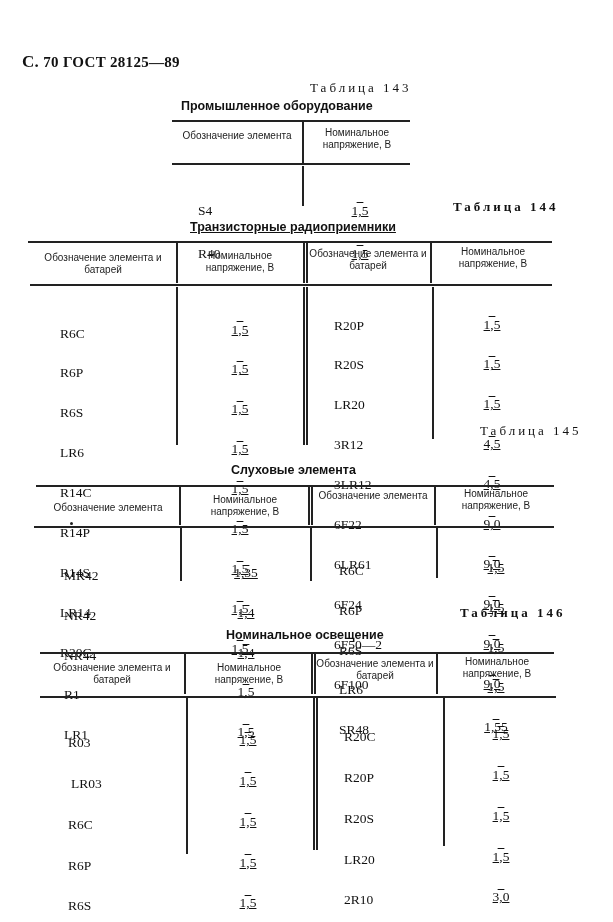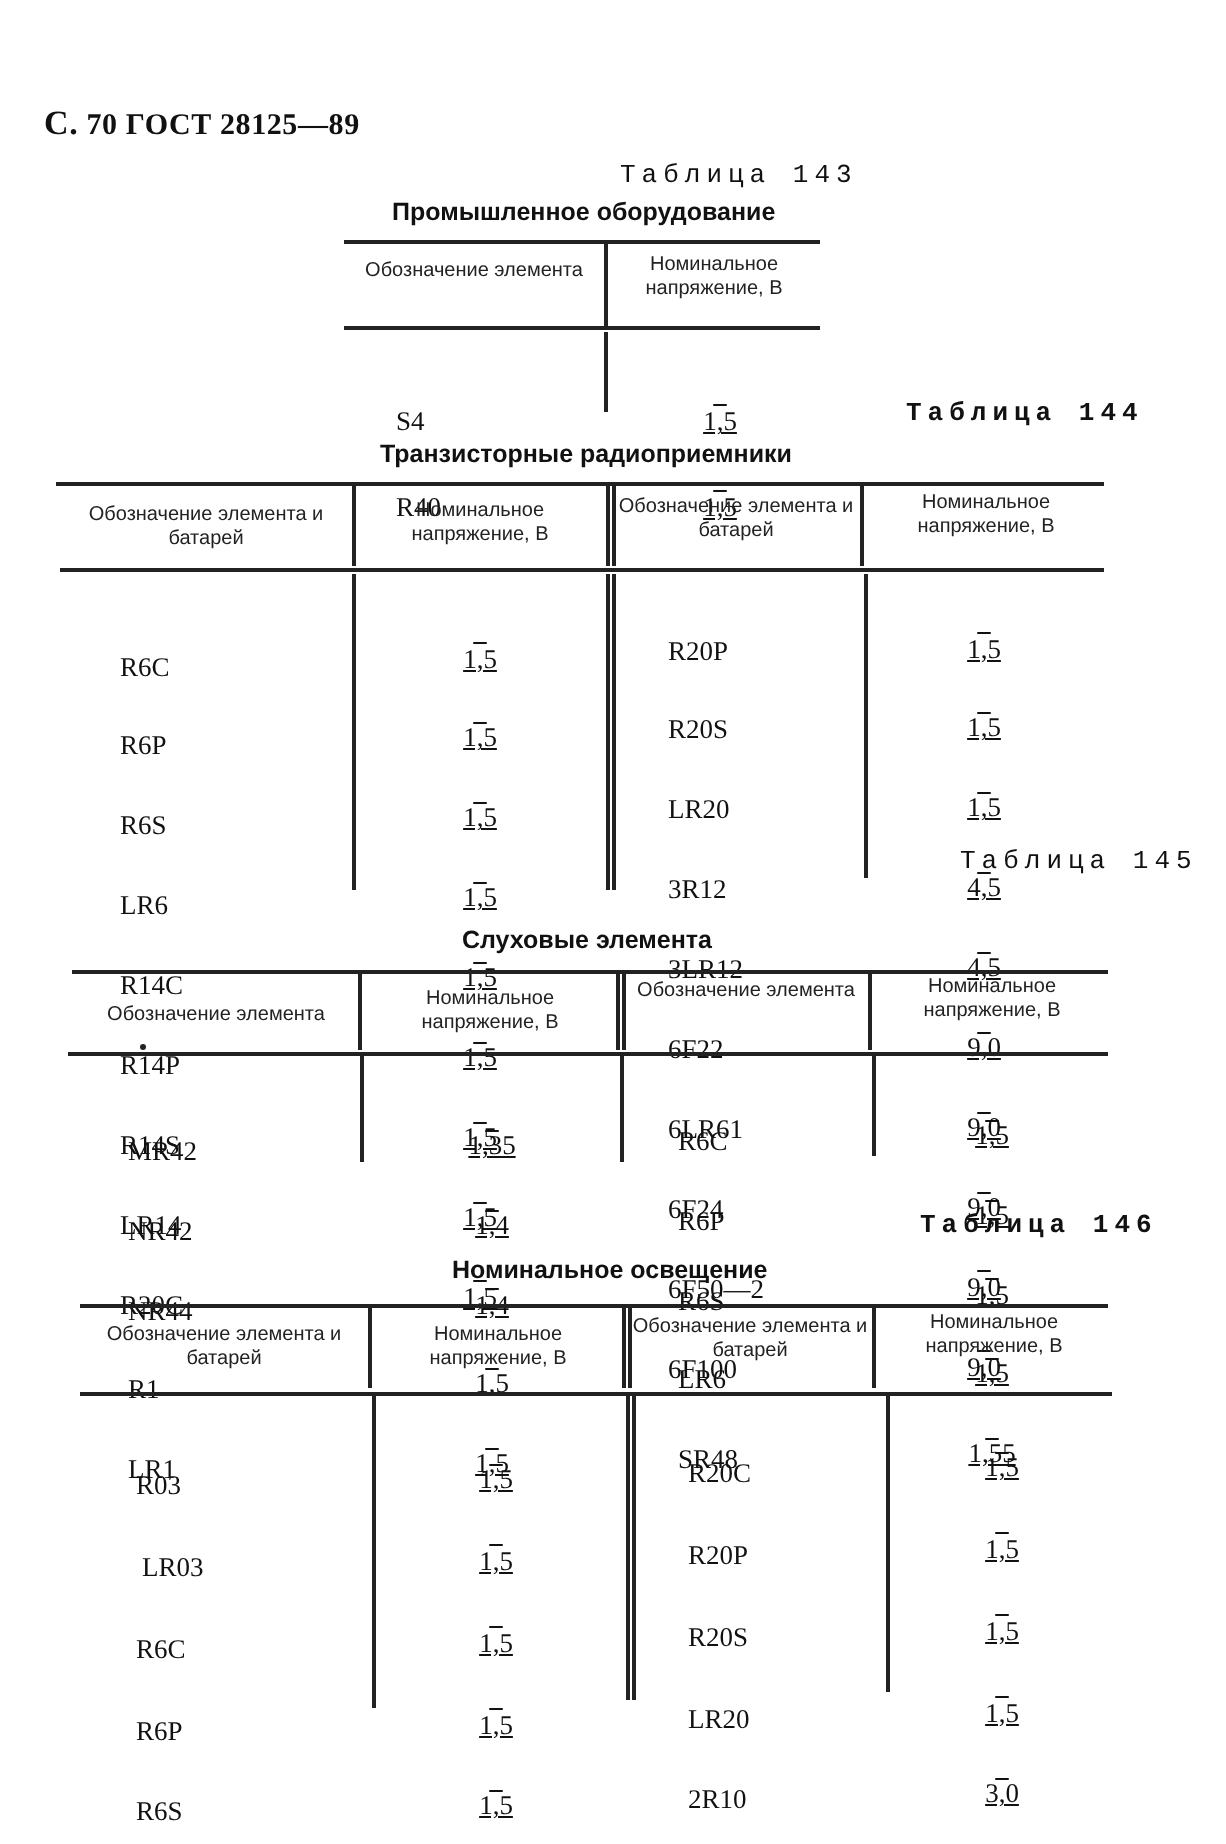--- a/index.html
+++ b/index.html
@@ -1,59 +1,59 @@
 <!DOCTYPE html>
 <html><head>
 <meta charset="utf-8">
 <style>
   html, body { margin:0; padding:0; background:#ffffff; }
   body { width:613px; height:922px; position:relative; overflow:hidden;
          font-family:"Liberation Serif", serif; color:#111; }
   .abs { position:absolute;text-align:center; }
   .page-header { left:22px; top:52px; font-size:15px; font-weight:bold; letter-spacing:0.3px; }
   .page-header .c { font-size:17px; }
-  .tlabel { font-family:Liberation Mono, monospace; font-size:13px; letter-spacing:3px; }
+  .tlabel { font-family:Liberation Serif, serif; font-size:13px; letter-spacing:3px; }
   .ttitle { font-family:"Liberation Sans", sans-serif; font-weight:bold; font-size:12.5px; }
   .hline { position:absolute; height:2px; background:#222; }
   .hline.thin { height:1.5px; }
   .vline { position:absolute; width:1.5px; background:#222; }
   .hdr { position:absolute; font-family:"Liberation Sans", sans-serif; font-size:10px;
          text-align:center; line-height:12px; color:#222; }
   .col { position:absolute; font-family:"Liberation Serif", serif; font-size:13.5px; line-height:14.2px; white-space:pre; }
   .col.center { text-align:center;text-decoration:underline; }
   .row { display:block; }
 </style>
 </head>
 <body>
 
 <div class="abs page-header">
   <span class="c">С.</span>
   <span>70</span>
   <span>ГОСТ 28125—89</span>
 </div>
 
 <div class="abs tlabel" style="left:310px; top:80px;">Таблица 143</div>
-<div class="abs ttitle" style="left:196px; top:99px;">Промышленное оборудование</div>
+<div class="abs ttitle" style="left:181px; top:99px;">Промышленное оборудование</div>
 <div class="hline" style="left:172px; top:120px; width:238px;"></div>
 <div class="vline" style="left:302px; top:121px; height:42px;"></div>
 <div class="hdr" style="left:172px; top:130px; width:130px;">Обозначение элемента</div>
 <div class="hdr" style="left:304px; top:127px; width:106px;">Номинальное напряжение, В</div>
 <div class="hline thin" style="left:172px; top:163px; width:238px;"></div>
 <div class="vline" style="left:302px; top:166px; height:40px;"></div>
 <div class="col" style="left:198px; top:176px;">
   <span class="row">S4</span>
   <span class="row">R40</span>
 </div>
 <div class="col center" style="left:340px; top:176px; width:40px;">
   <span class="row">1,5</span>
   <span class="row">1,5</span>
 </div>
 
 <div class="abs tlabel" style="left:453px; top:199px; font-weight:bold;">Таблица 144</div>
-<div class="abs ttitle" style="left:190px; top:220px;">Транзисторные радиоприемники</div>
+<div class="abs ttitle" style="left:190px; top:220px;text-decoration:underline;">Транзисторные радиоприемники</div>
 <div class="hline" style="left:28px; top:241px; width:524px;"></div>
 <div class="vline" style="left:176px; top:243px; height:40px;"></div>
 <div class="vline" style="left:303px; top:243px; height:40px;"></div>
 <div class="vline" style="left:306px; top:243px; height:40px;"></div>
 <div class="vline" style="left:430px; top:243px; height:40px;"></div>
 <div class="hdr" style="left:32px; top:252px; width:142px;">Обозначение элемента и батарей</div>
 <div class="hdr" style="left:180px; top:250px; width:120px;">Номинальное напряжение, В</div>
 <div class="hdr" style="left:308px; top:248px; width:120px;">Обозначение элемента и батарей</div>
 <div class="hdr" style="left:434px; top:246px; width:118px;">Номинальное напряжение, В</div>
 <div class="hline thin" style="left:30px; top:284px; width:522px;"></div>

